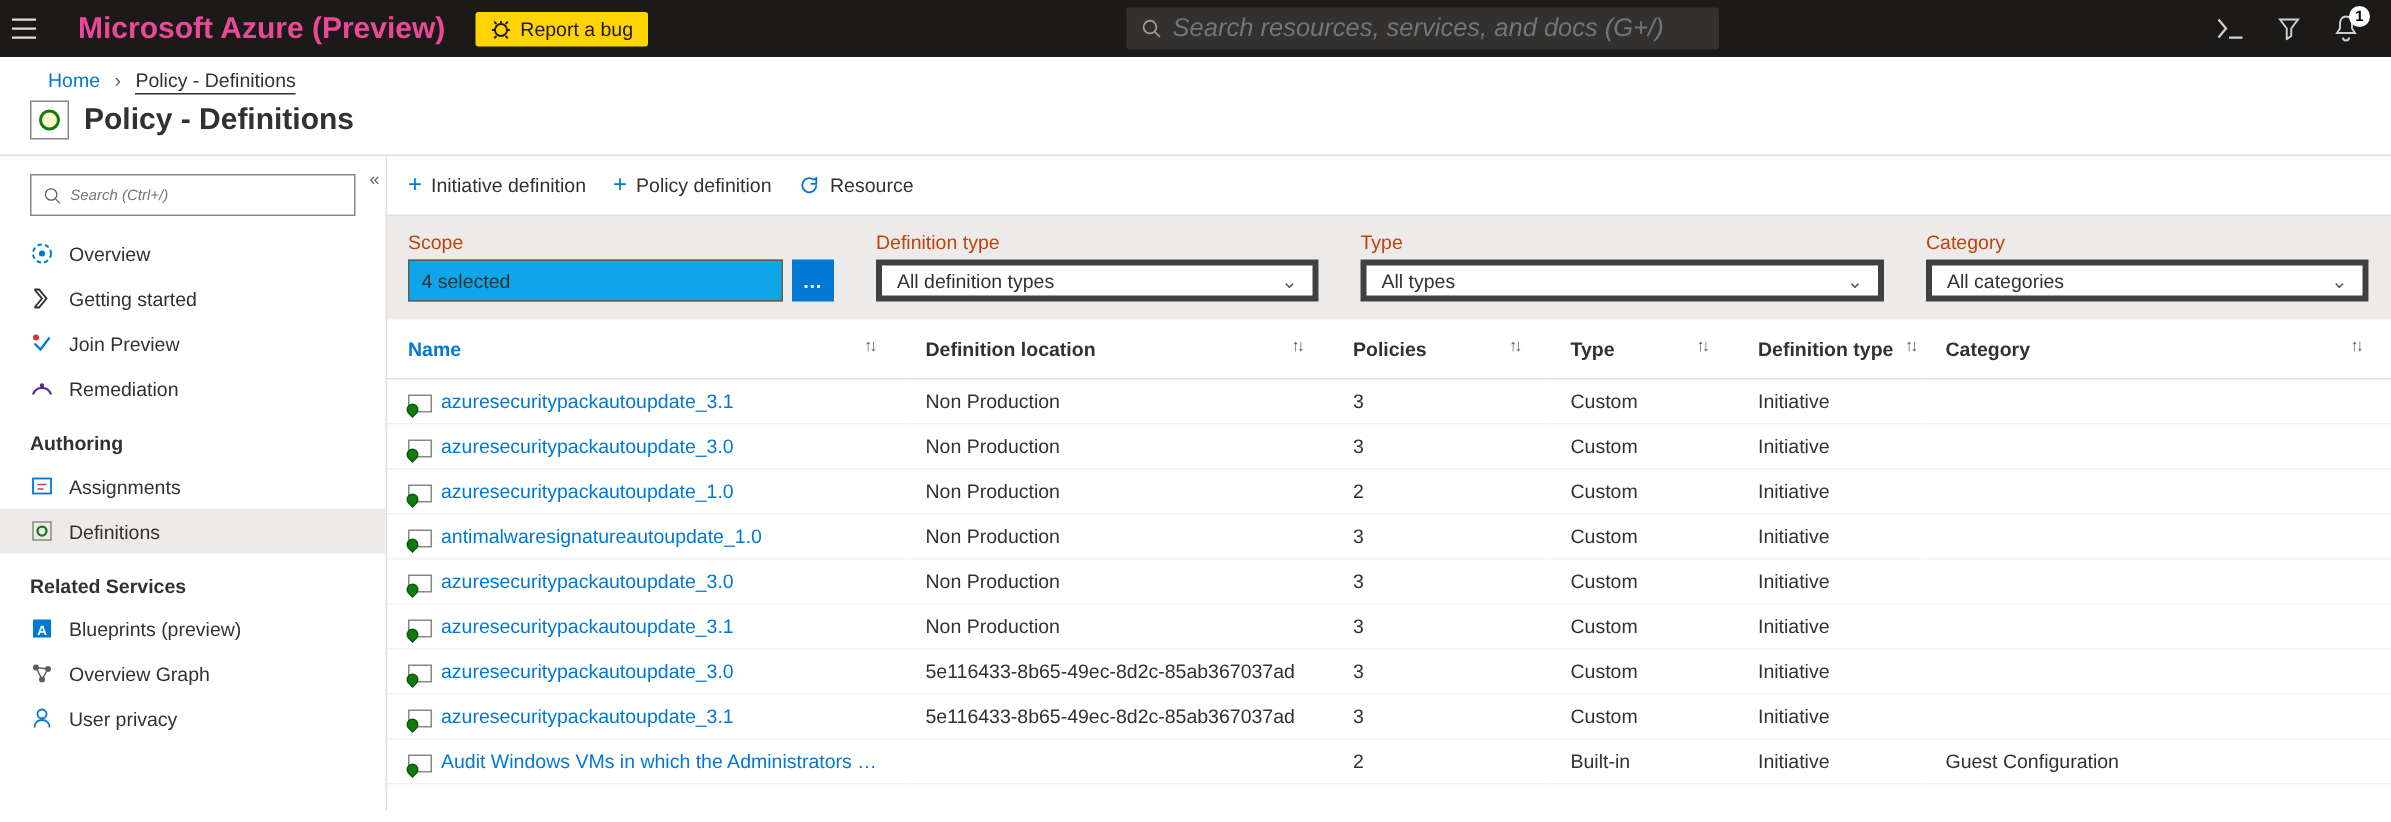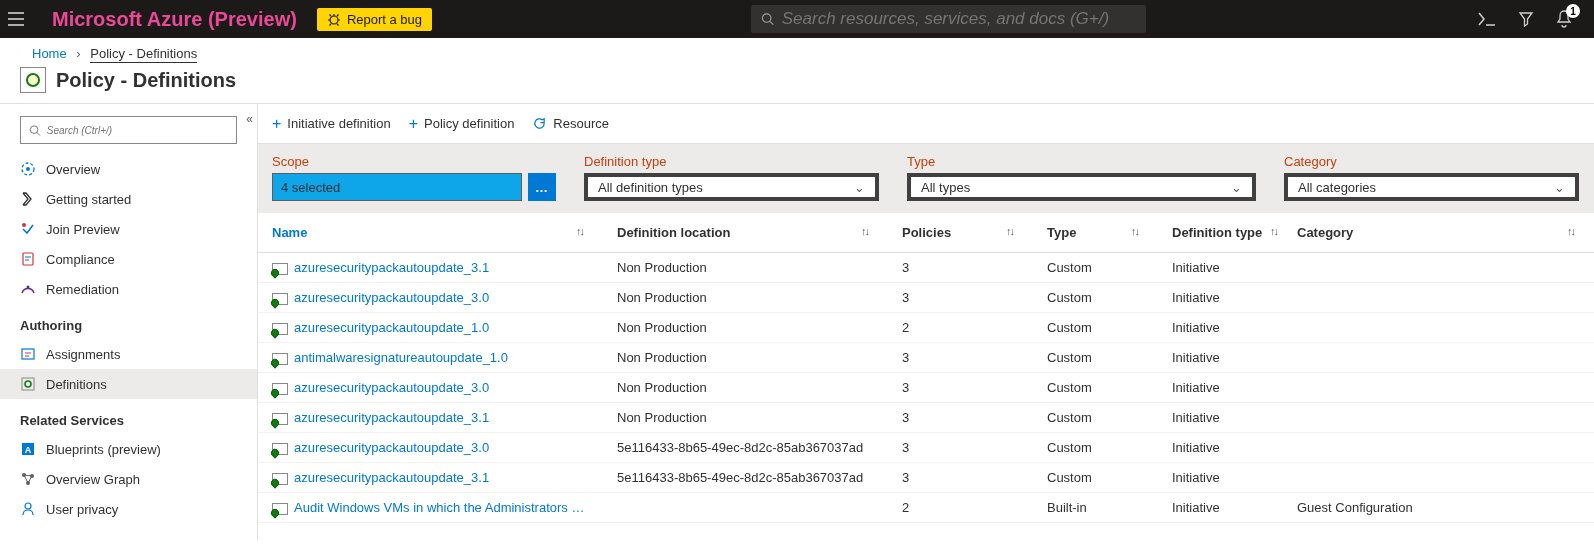--- a/index.html
+++ b/index.html
@@ -155,29 +155,20 @@
       <span>Getting started</span>
     </div>
     <div class="navitem">
       <span class="navicon">
           <svg width="16" height="16" viewBox="0 0 16 16">
             <path d="M3 8l4 4 6-8" fill="none" stroke="#0078d4" stroke-width="1.5"></path>
             <circle cx="4" cy="4" r="2" fill="#d13438"></circle>
           </svg>
         </span>
       <span>Join Preview</span>
-    </div>
-    <div class="navitem">
-      <span class="navicon">
-          <svg width="16" height="16" viewBox="0 0 16 16">
-            <rect x="3" y="2" width="10" height="12" rx="1" fill="none" stroke="#d13438" stroke-width="1.2"></rect>
-            <path d="M5 6h6M5 9h4" stroke="#0078d4"></path>
-          </svg>
-        </span>
-      <span>Compliance</span>
     </div>
     <div class="navitem">
       <span class="navicon">
           <svg width="16" height="16" viewBox="0 0 16 16">
             <path d="M2 12c2-6 10-6 12 0" fill="none" stroke="#5c2d91" stroke-width="1.5"></path>
             <circle cx="8" cy="6" r="1.5" fill="#5c2d91"></circle>
           </svg>
         </span>
       <span>Remediation</span>
     </div>

